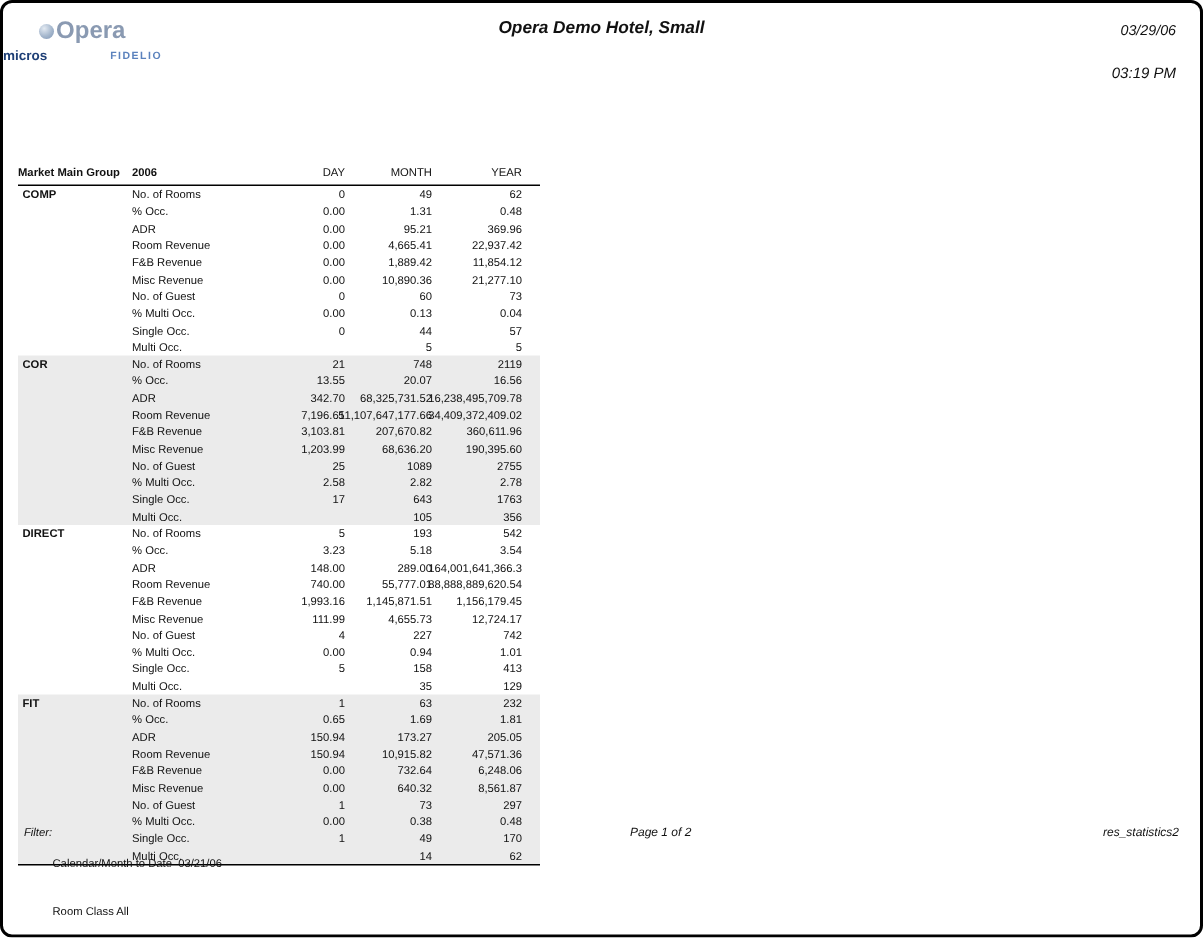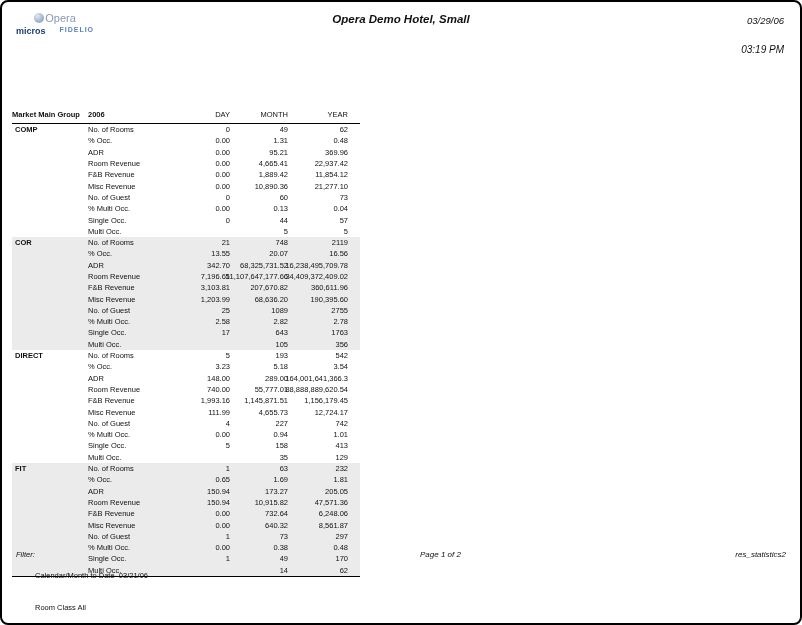--- a/index.html
+++ b/index.html
@@ -10,24 +10,24 @@
     border:2px solid #000;
     border-radius:8px;
     background:#fff;
     font-family:"Liberation Sans", sans-serif;
     color:#111;
     overflow:hidden;
   }
   
   .logo { position:absolute; left:14px; top:10px; width:78px; text-align:center; }
   .logo-opera { display:flex; align-items:center; justify-content:center; gap:1px;
-    color:#8a9ab2; font-size:11px; font-weight:normal; }
+    color:#8a9ab2; font-size:16px; font-weight:bold; }
   .globe-icon { width:10px; height:10px; border-radius:50%; flex:0 0 auto;
     background:radial-gradient(circle at 35% 30%, #e3eaf2, #a4b6cc 55%, #7e95b5); }
-  .logo-micros-row { display:flex; justify-content:center; gap:7px; margin-top:2px; }
+  .logo-micros-row { display:flex; align-items:center; justify-content:center; gap:21px; margin-top:2px; }
   .logo-micros { color:#1e3f76; font-weight:bold; font-size:9px; }
   .logo-divider { width:1px; height:9px; background:#9aa7b5; }
   .logo-fidelio { color:#5b82bd; font-size:7px; letter-spacing:1px; font-weight:bold; }
   .header-title { position:absolute; top:11px; left:0; width:100%; text-align:center;
     font-size:11.5px; font-weight:bold; font-style:italic; }
   .header-subtitle { position:absolute; top:40px; left:0; width:100%; text-align:center;
     font-size:11px; font-weight:bold; font-style:italic; }
   .header-date  { position:absolute; top:13px; right:16px; font-size:9.5px; font-style:italic; }
   .header-time  { position:absolute; top:42px; right:16px; font-size:10px; font-style:italic; }
   

